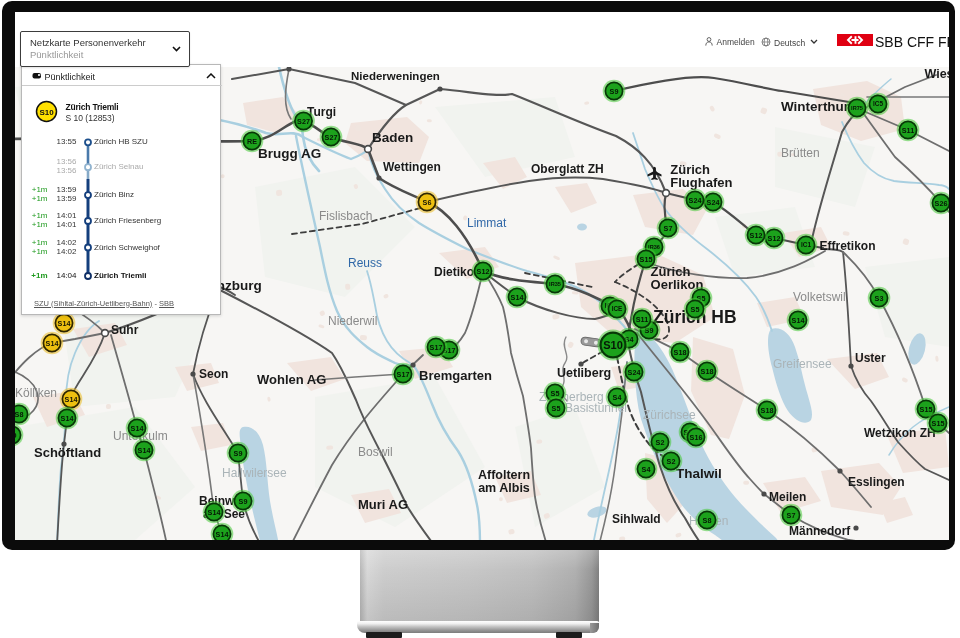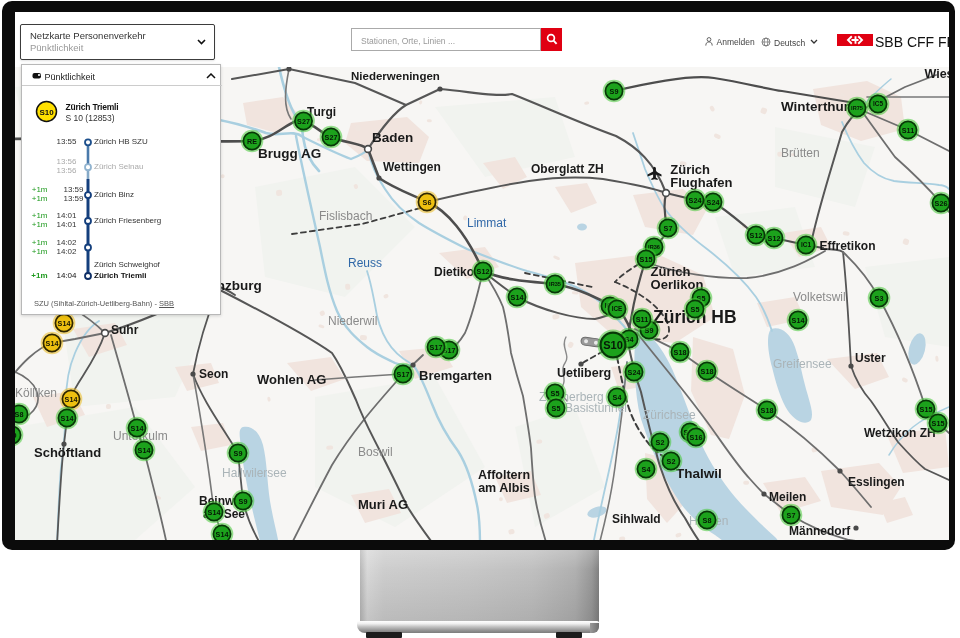--- a/index.html
+++ b/index.html
@@ -4,21 +4,21 @@
 body{width:960px;height:638px;background:#fff;font-family:"Liberation Sans",sans-serif;position:relative;overflow:hidden}
 .monitor{position:absolute;left:2px;top:1px;width:953px;height:549px;background:#0b0b0b;border-radius:10px}
 .screen{position:absolute;left:13px;top:11px;width:934px;height:528px;background:#fff;overflow:hidden}
 .stand{position:absolute;left:360px;top:550px;width:239px;height:72px;background:linear-gradient(90deg,#b6b6b6 0%,#d8d8d8 3%,#cdcdcd 10%,#c7c7c7 45%,#bfbfbf 72%,#b0b0b0 90%,#999 97%,#808080 100%)}
 .standb{position:absolute;left:357px;top:621px;width:242px;height:12px;border-radius:2px 2px 8px 8px;background:linear-gradient(180deg,#ffffff 0%,#f0f0f0 22%,#c2c2c2 48%,#8e8e8e 82%,#7d7d7d 100%)}
 .standshade{position:absolute;left:360px;top:550px;width:239px;height:72px;background:linear-gradient(180deg,rgba(255,255,255,0.22),rgba(255,255,255,0) 28%,rgba(0,0,0,0.09) 100%)}
 .foot1{position:absolute;left:366px;top:632px;width:36px;height:6px;background:#1c1c1c;border-radius:1px}
 .foot2{position:absolute;left:556px;top:632px;width:26px;height:6px;background:#1c1c1c;border-radius:1px}
 .notch{position:absolute;left:590px;top:623px;width:9px;height:10px;background:linear-gradient(90deg,#9a9a9a,#6f6f6f);border-radius:0 0 6px 0}
 .hdr{position:absolute;left:0;top:0;width:934px;height:55px;background:#fff;z-index:5}
-.dd{position:absolute;left:5px;top:12px;width:195px;height:36px;border:1.5px solid #3c3c3c;background:#fff;border-radius:2px;z-index:8;box-shadow:0 1px 2px rgba(0,0,0,0.12)}
+.dd{position:absolute;left:5px;top:19px;width:170px;height:36px;border:1.5px solid #3c3c3c;background:#fff;border-radius:2px;z-index:8;box-shadow:0 1px 2px rgba(0,0,0,0.12)}
 .dd .l1{position:absolute;left:9px;top:5px;font-size:9.5px;color:#333}
 .dd .l2{position:absolute;left:9px;top:17px;font-size:9.5px;color:#999}
 .search{position:absolute;left:336px;top:16px;width:211px;height:23px;z-index:6}
 .search .inp{position:absolute;left:0;top:0;width:190px;height:23px;border:1px solid #aaa;background:#fff}
 .search .ph{position:absolute;left:9px;top:6.5px;font-size:8.5px;color:#999}
 .search .btn{position:absolute;left:190px;top:0;width:21px;height:23px;background:#e00012}
 .anm{position:absolute;left:690px;top:24.5px;font-size:8.5px;color:#444;z-index:6}
 .deu{position:absolute;left:746px;top:24.5px;font-size:8.5px;color:#444;z-index:6}
 .logo{position:absolute;left:822px;top:19.5px;z-index:6}
 .logotxt{position:absolute;left:860px;top:21.5px;font-size:14px;font-weight:normal;color:#111;letter-spacing:0px;z-index:6;white-space:nowrap}
@@ -565,31 +565,20 @@
         </g>
 </svg>
 <div class="hdr"></div>
 <div class="dd">
         <div class="l1">Netzkarte Personenverkehr</div>
         <div class="l2">Pünktlichkeit</div>
 <svg style="position:absolute;right:8px;top:14px" width="9" height="6">
           <path d="M1,1 L4.5,4.5 L8,1" stroke="#111" stroke-width="1.6" fill="none"></path>
         </svg>
       </div>
-<div class="search">
-        <div class="inp">
-          <div class="ph">Stationen, Orte, Linien ...</div>
-        </div>
-        <div class="btn">
-<svg style="position:absolute;left:4.5px;top:5px" width="12" height="13">
-            <circle cx="5" cy="5" r="3.4" stroke="#fff" stroke-width="1.7" fill="none"></circle>
-            <path d="M7.6,7.6 L10.6,10.8" stroke="#fff" stroke-width="1.9"></path>
-          </svg>
-        </div>
-      </div>
 <div class="anm"><svg width="8" height="9" style="vertical-align:-1px;margin-right:3.5px">
           <circle cx="4" cy="2.5" r="1.9" stroke="#555" stroke-width="0.9" fill="none"></circle>
           <path d="M0.8,8.6 C0.8,6 2.2,4.9 4,4.9 C5.8,4.9 7.2,6 7.2,8.6" stroke="#555" stroke-width="0.9" fill="none"></path>
         </svg>Anmelden</div>
 <div class="deu"><svg width="10" height="10" style="vertical-align:-1.5px;margin-right:3px">
           <circle cx="5" cy="5" r="4" stroke="#666" stroke-width="0.8" fill="none"></circle>
           <ellipse cx="5" cy="5" rx="1.9" ry="4" stroke="#666" stroke-width="0.7" fill="none"></ellipse>
           <path d="M1,5 L9,5" stroke="#666" stroke-width="0.7" fill="none"></path>
         </svg>Deutsch&nbsp;&nbsp;<svg width="8" height="6">
           <path d="M1,1 L4,4 L7,1" stroke="#333" stroke-width="1.3" fill="none"></path>
@@ -626,33 +615,33 @@
 <circle cx="8" cy="32.2" r="3" fill="#fff" stroke="#90b3cf" stroke-width="1.8"></circle>
 <circle cx="8" cy="60.1" r="3" fill="#fff" stroke="#143f7d" stroke-width="1.8"></circle>
 <circle cx="8" cy="86" r="3" fill="#fff" stroke="#143f7d" stroke-width="1.8"></circle>
 <circle cx="8" cy="112.5" r="3" fill="#fff" stroke="#143f7d" stroke-width="1.8"></circle>
 <circle cx="8" cy="141" r="3" fill="#fff" stroke="#0e2f66" stroke-width="1.8"></circle>
 </svg>
 <div style="position:absolute;right:143px;top:72.8px;font-size:8px;color:#333">13:55</div>
 <div style="position:absolute;left:72.5px;top:72.8px;font-size:8px;color:#333">Zürich HB SZU</div>
 <div style="position:absolute;right:143px;top:92.7px;font-size:8px;color:#aaa;text-align:left">13:56<br>13:56</div>
 <div style="position:absolute;left:72.5px;top:97.7px;font-size:8px;color:#aaa">Zürich Selnau</div>
-<div style="position:absolute;right:136px;top:120.6px;font-size:8px;color:#333;">13:59<br>13:59</div>
+<div style="position:absolute;right:143px;top:120.6px;font-size:8px;color:#333;">13:59<br>13:59</div>
 <div style="position:absolute;right:172px;top:120.6px;font-size:8px;color:#1f9a1f;text-align:right">+1m<br>+1m</div>
 <div style="position:absolute;left:72.5px;top:125.6px;font-size:8px;color:#333">Zürich Binz</div>
 <div style="position:absolute;right:143px;top:146.5px;font-size:8px;color:#333;text-align:right">14:01<br>14:01</div>
 <div style="position:absolute;right:172px;top:146.5px;font-size:8px;color:#1f9a1f;text-align:right">+1m<br>+1m</div>
 <div style="position:absolute;left:72.5px;top:151.5px;font-size:8px;color:#333">Zürich Friesenberg</div>
 <div style="position:absolute;right:143px;top:173px;font-size:8px;color:#333;text-align:center">14:02<br>14:02</div>
 <div style="position:absolute;right:172px;top:173px;font-size:8px;color:#1f9a1f;text-align:right">+1m<br>+1m</div>
-<div style="position:absolute;left:72.5px;top:195px;font-size:8px;color:#333">Zürich Schweighof</div>
+<div style="position:absolute;left:72.5px;top:178px;font-size:8px;color:#333">Zürich Schweighof</div>
 <div style="position:absolute;right:143px;top:206.5px;font-size:8px;font-weight:normal;color:#111">14:04</div>
 <div style="position:absolute;right:172px;top:206.5px;font-size:8px;font-weight:bold;color:#1f9a1f">+1m</div>
 <div style="position:absolute;left:72.5px;top:206.5px;font-size:8px;font-weight:bold;color:#111">Zürich Triemli</div>
-<div style="position:absolute;left:12.5px;top:234px;font-size:7.5px;color:#555"><span style="">SZU (Sihltal-Zürich-Uetliberg-Bahn)</span> - <span style="text-decoration:underline">SBB</span></div>
+<div style="position:absolute;left:12.5px;top:234px;font-size:7.5px;color:#555"><span style="text-decoration:underline">SZU (Sihltal-Zürich-Uetliberg-Bahn)</span> - <span style="text-decoration:underline">SBB</span></div>
 </div>
 </div>
   </div>
 <div class="stand"></div>
 <div class="standshade"></div>
 <div class="standb"></div>
 <div class="notch"></div>
 <div class="foot1"></div>
 <div class="foot2"></div>
 </body></html>

